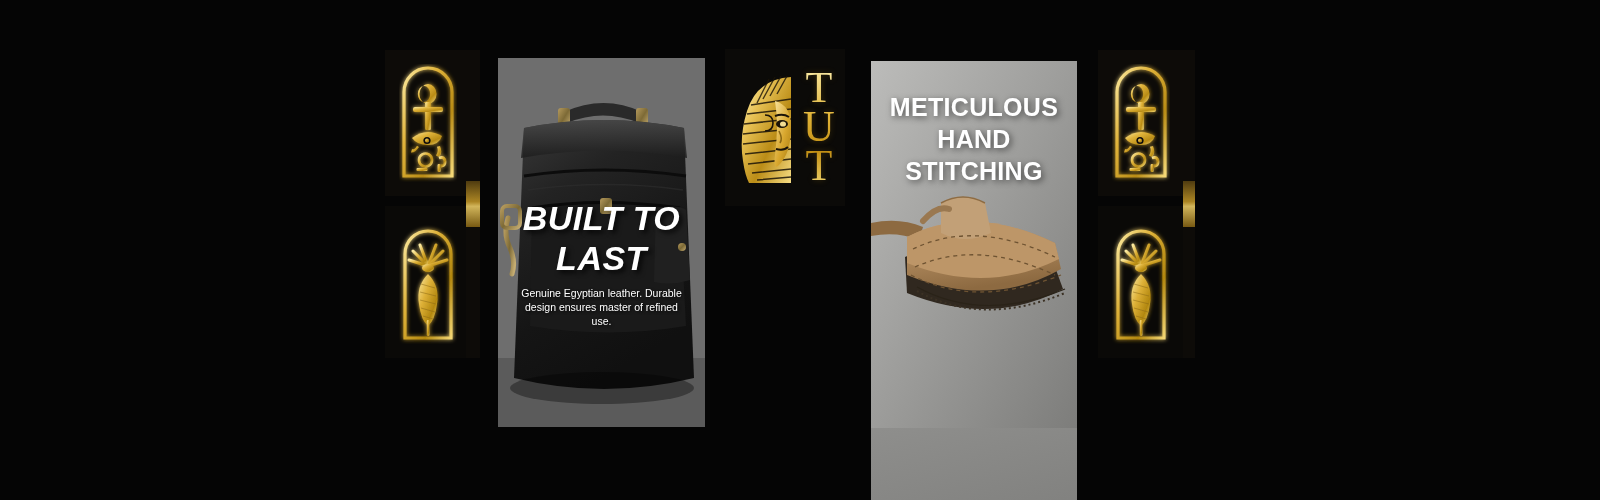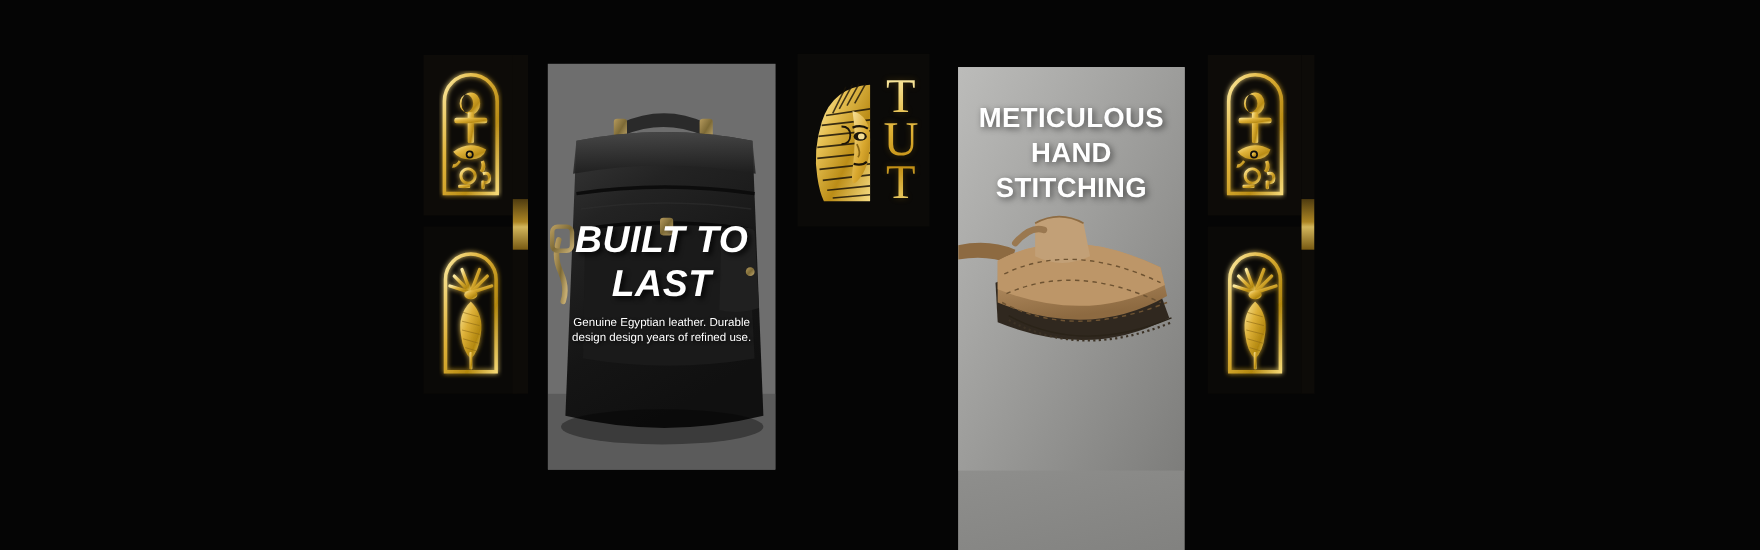--- a/index.html
+++ b/index.html
@@ -276,21 +276,21 @@
 
       <path d="M10 160 q-5 16 2 30 q6 14 2 26" stroke="url(#brass)" stroke-width="5" fill="none" stroke-linecap="round"></path>
       <rect x="4" y="148" width="18" height="22" rx="5" fill="none" stroke="url(#brass)" stroke-width="4"></rect>
 
       <path d="M158 150 q24 -4 30 2 l4 70 q-18 6 -36 2 Z" fill="#202020"></path>
       <circle cx="184" cy="189" r="4" fill="url(#brass)"></circle>
 
       <ellipse cx="104" cy="330" rx="92" ry="16" fill="#000" opacity=".35"></ellipse>
     </svg>
     <div class="overlay hl-built">BUILT TO LAST</div>
-    <div class="overlay sub-built">Genuine Egyptian leather. Durable design design years of refined use.</div>
+    <div class="overlay sub-built">Genuine Egyptian leather. Durable design ensures master of refined use.</div>
   </div>
 
   <div class="logo-panel" style="left:725px; top:49px; width:120px; height:157px;">
     <div class="logo-inner">
       <svg width="62" height="118" viewBox="0 0 62 118">
         <defs>
           <linearGradient id="gMask" x1="0" y1="0" x2="1" y2="1">
             <stop offset="0%" stop-color="#fdf2b8"></stop>
             <stop offset="30%" stop-color="#e7c154"></stop>
             <stop offset="62%" stop-color="#bb8d17"></stop>

